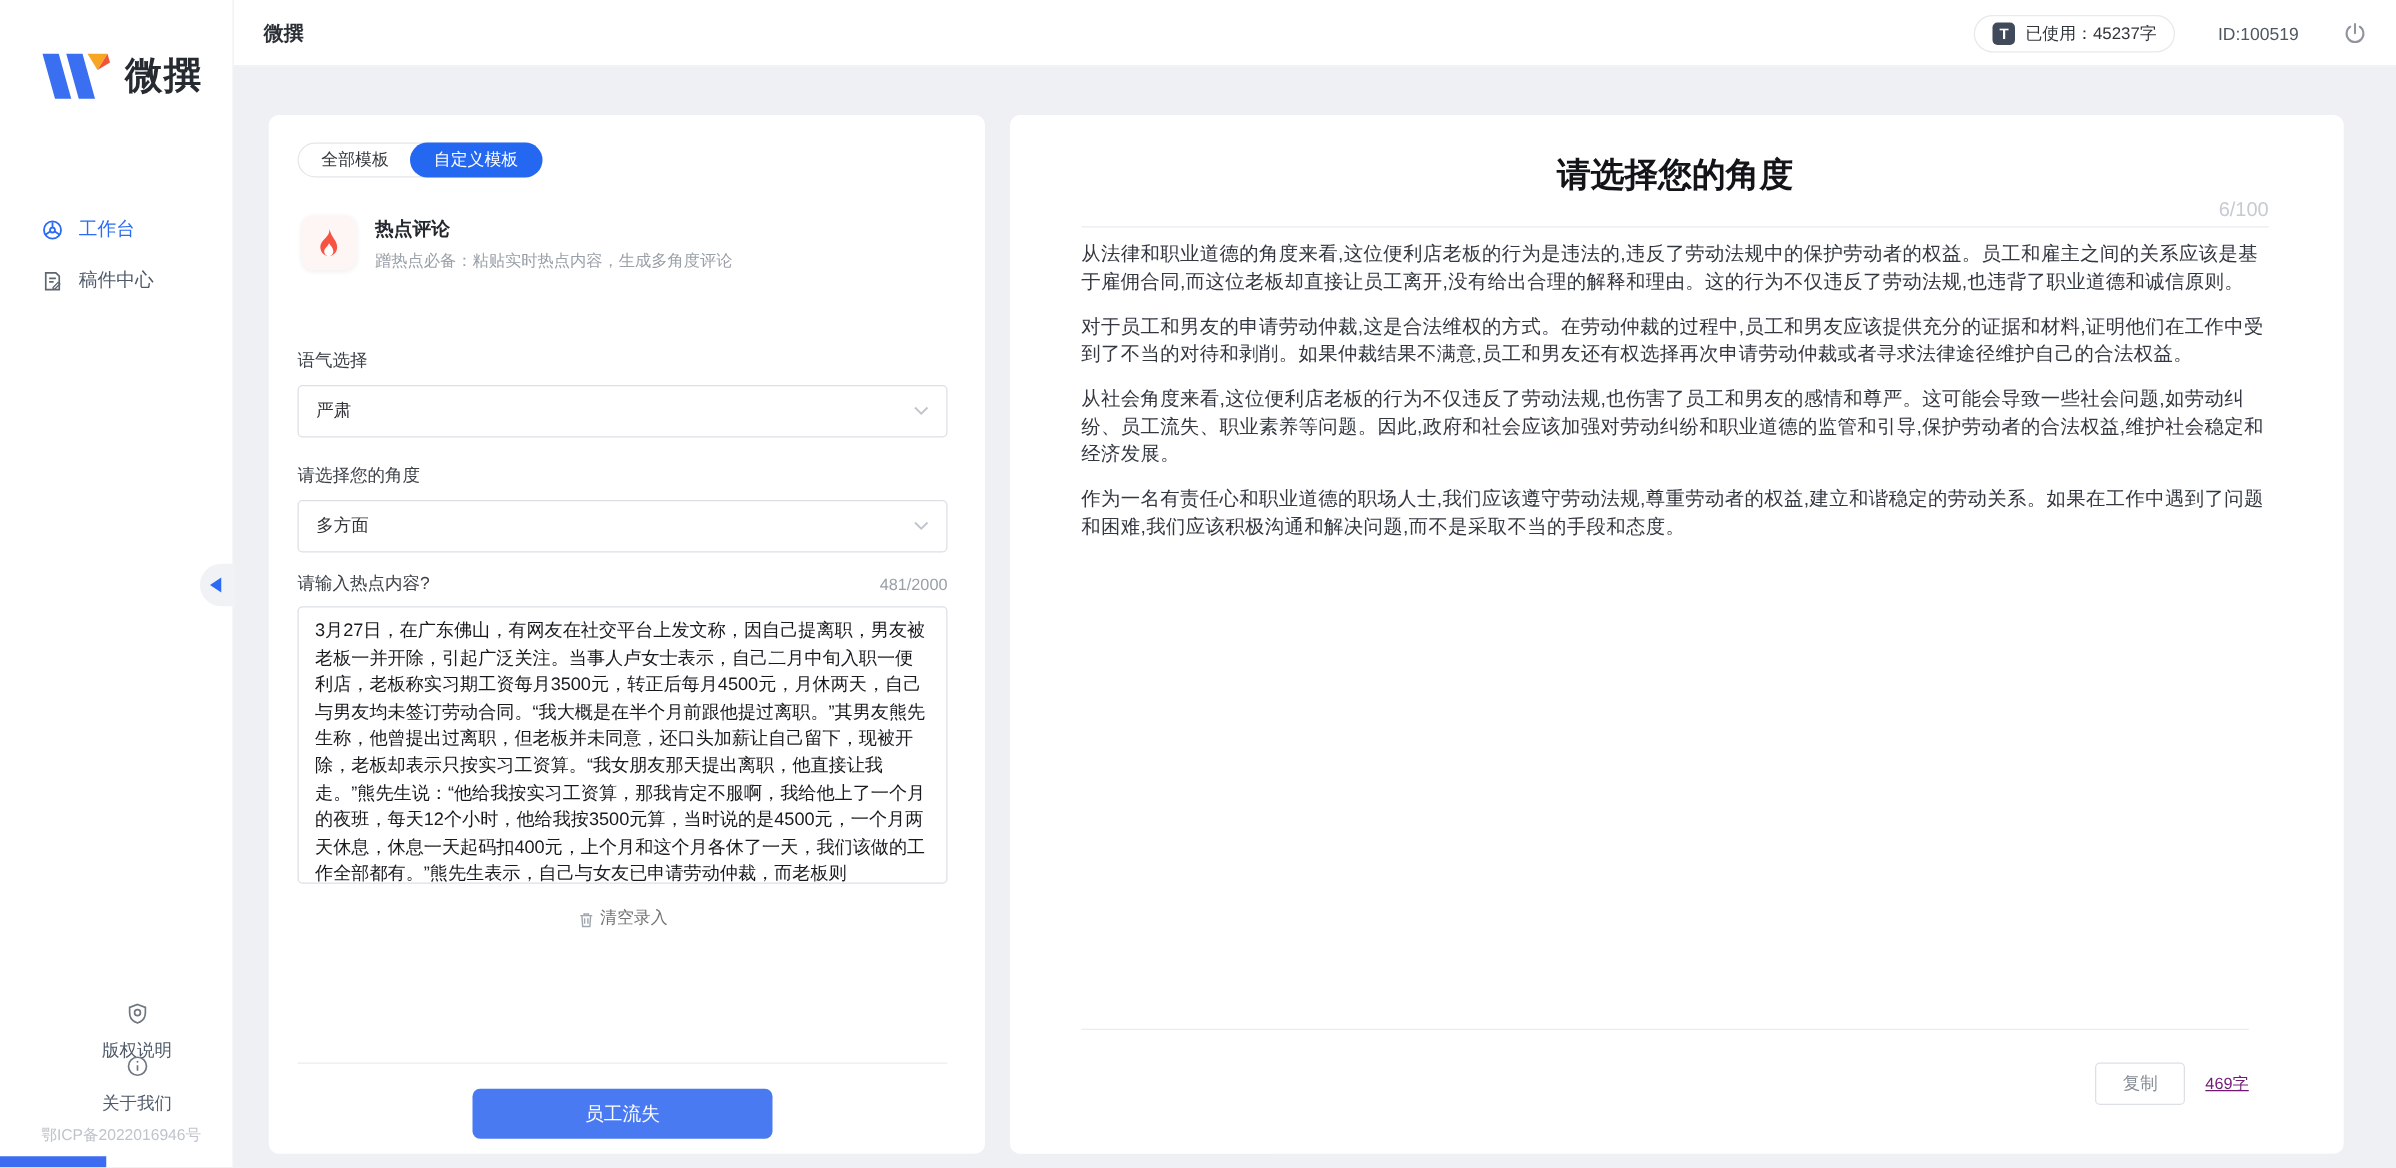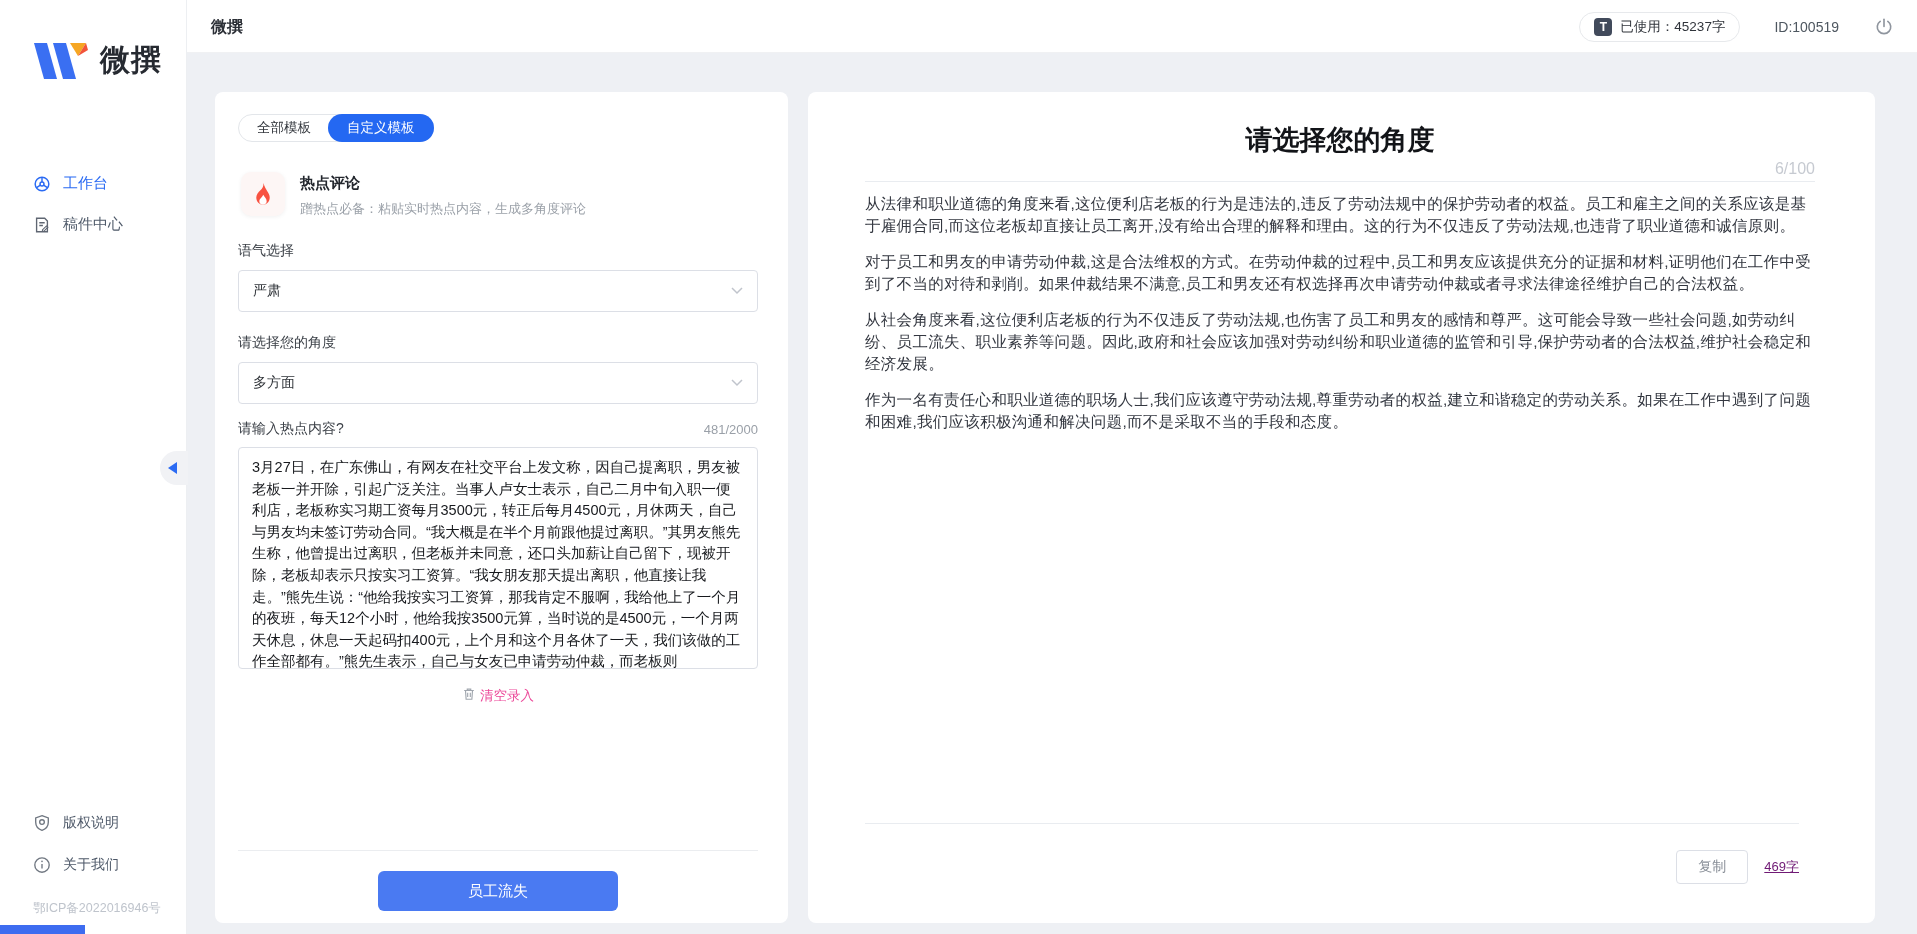--- a/index.html
+++ b/index.html
@@ -8,21 +8,21 @@
   .app { position:relative; width:1917px; height:934px; background:#eef0f4; overflow:hidden; }
 
   
   .sidebar { position:absolute; left:0; top:0; width:187px; height:934px; background:#fff; border-right:1px solid #edeff2; z-index:5; }
   .logo-row { position:absolute; left:32px; top:40px; display:flex; align-items:center; gap:10px; }
   .logo-text { font-size:30px; font-weight:800; color:#262a31; letter-spacing:1px; }
   .nav { position:absolute; left:0; top:163px; right:0; }
   .nav-item { height:41px; display:flex; align-items:center; gap:12px; padding-left:33px; font-size:15px; color:#4e5969; cursor:pointer; }
   .nav-item.active { color:#2b6bf3; }
   .side-footer { position:absolute; left:0; bottom:0; right:0; }
-  .side-link { height:42px; display:flex; align-items:center; gap:12px; padding-left:33px; font-size:14px; color:#4e5969; cursor:pointer; }
+  .side-link { height:42px; display:flex; align-items:center; gap:12px; padding-left:33px; font-size:14px; color:#4e5969; cursor:pointer;flex-direction:column; }
   .icp { padding:14px 0 17px 33px; font-size:12.5px; color:#bfc4cc; }
   .collapse-handle { position:absolute; left:160px; top:451px; width:28px; height:34px; background:#f1f2f5; border-radius:17px 0 0 17px; display:flex; align-items:center; justify-content:center; cursor:pointer; z-index:6; }
   .collapse-arrow { width:0; height:0; border-top:6px solid transparent; border-bottom:6px solid transparent; border-right:9px solid #2b6bf3; margin-right:3px; }
 
   
   .header { position:absolute; left:187px; top:0; width:1730px; height:53px; background:#fff; border-bottom:1px solid #f0f1f3; z-index:4; }
   .header-title { position:absolute; left:24px; top:17px; font-size:16px; font-weight:700; color:#2b2f36; }
   .header-right { position:absolute; right:22px; top:0; height:53px; display:flex; align-items:center; gap:34px; }
   .usage-pill { height:30px; border:1px solid #e7e9ec; border-radius:15px; background:#fff; display:flex; align-items:center; gap:8px; padding:0 14px; cursor:pointer; }
   .usage-badge { width:18px; height:18px; border-radius:4px; background:#414a5b; color:#fff; font-size:12px; font-weight:700; display:flex; align-items:center; justify-content:center; }
@@ -39,26 +39,26 @@
   
   .form-inner { position:absolute; left:23px; right:30px; top:22px; }
   .tab-group { display:inline-flex; align-items:center; border:1px solid #e3e6ea; border-radius:15px; height:28px; background:#fff; }
   .tab { height:28px; line-height:28px; padding:0 19px; font-size:13.5px; color:#33373d; border-radius:14px; cursor:pointer; margin:-1px; }
   .tab.active { background:#2468f2; color:#fff; font-weight:500; }
   .template-item { display:flex; align-items:flex-start; gap:15px; margin-top:30px; padding-left:3px; cursor:pointer; }
   .flame-box { width:44px; height:44px; border-radius:10px; background:#fdf6f5; box-shadow:0 1px 4px rgba(0,0,0,.06); display:flex; align-items:center; justify-content:center; }
   .template-title { font-size:15px; font-weight:700; color:#23272e; margin-top:2px; }
   .template-desc { font-size:13px; color:#9aa0a8; margin-top:7px; }
   .field-label { font-size:14px; font-weight:500; color:#3c4148; }
-  .ml-40 { margin-top:24px; } .ml-22 { margin-top:22px; }
+  .ml-40 { margin-top:62px; } .ml-22 { margin-top:22px; }
   .select-box { margin-top:10px; height:42px; border:1px solid #dcdfe6; border-radius:4px; display:flex; align-items:center; justify-content:space-between; padding:0 14px; font-size:14px; color:#2f3338; cursor:pointer; background:#fff; }
   .label-row { margin-top:16px; display:flex; align-items:center; justify-content:space-between; }
   .counter { font-size:13px; color:#9aa0a8; font-weight:400; }
   .hotspot-textarea { margin-top:9px; width:100%; height:222px; border:1px solid #dcdfe6; border-radius:4px; padding:9px 13px; font-size:14.5px; line-height:21.6px; color:#17191d; font-family:"Liberation Sans","DejaVu Sans",sans-serif; resize:none; overflow:hidden; outline:none; display:block; }
-  .clear-row { margin-top:18px; display:flex; align-items:flex-start; justify-content:center; gap:4px; color:#ec4899; font-size:13.5px; cursor:pointer; }
+  .clear-row { margin-top:18px; display:flex; align-items:flex-end; justify-content:center; gap:4px; color:#737373; font-size:13.5px; cursor:pointer; }
   .form-footer { position:absolute; left:23px; right:30px; bottom:0; height:73px; border-top:1px solid #ebedf0; display:flex; justify-content:center; align-items:flex-start; padding-top:20px; }
   .generate-btn { width:240px; height:40px; border:none; border-radius:6px; background:#4a7af2; color:#fff; font-size:15px; cursor:pointer; font-family:inherit; }
 
   
   .output-inner { position:absolute; left:57px; right:60px; top:0; }
   .output-title { margin-top:30px; text-align:center; font-family:"DejaVu Serif","Liberation Serif",serif; font-size:27px; font-weight:700; color:#121418; }
   .output-counter { margin-top:2px; text-align:right; font-size:16px; color:#c6cad1; }
   .output-divider { margin-top:3px; border-bottom:1px solid #e9ecf0; }
   .paragraphs { margin-top:11px; }
   .paragraphs p { font-size:15.5px; line-height:22px; color:#333740; margin-bottom:14px; letter-spacing:.3px; }

